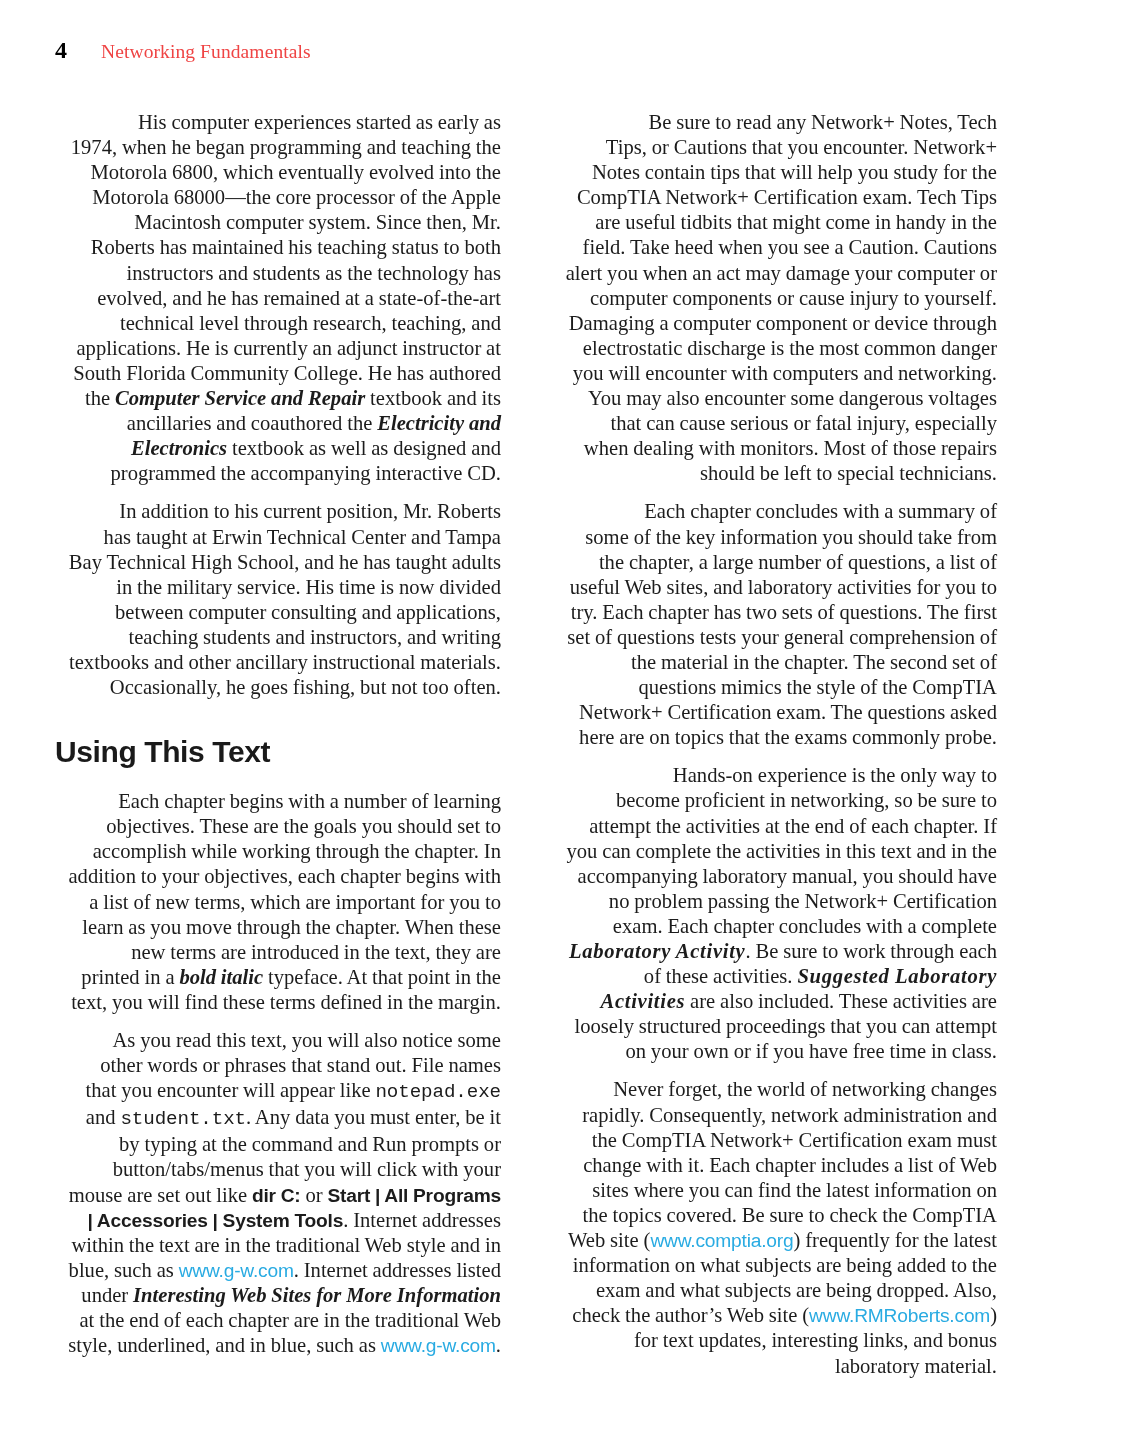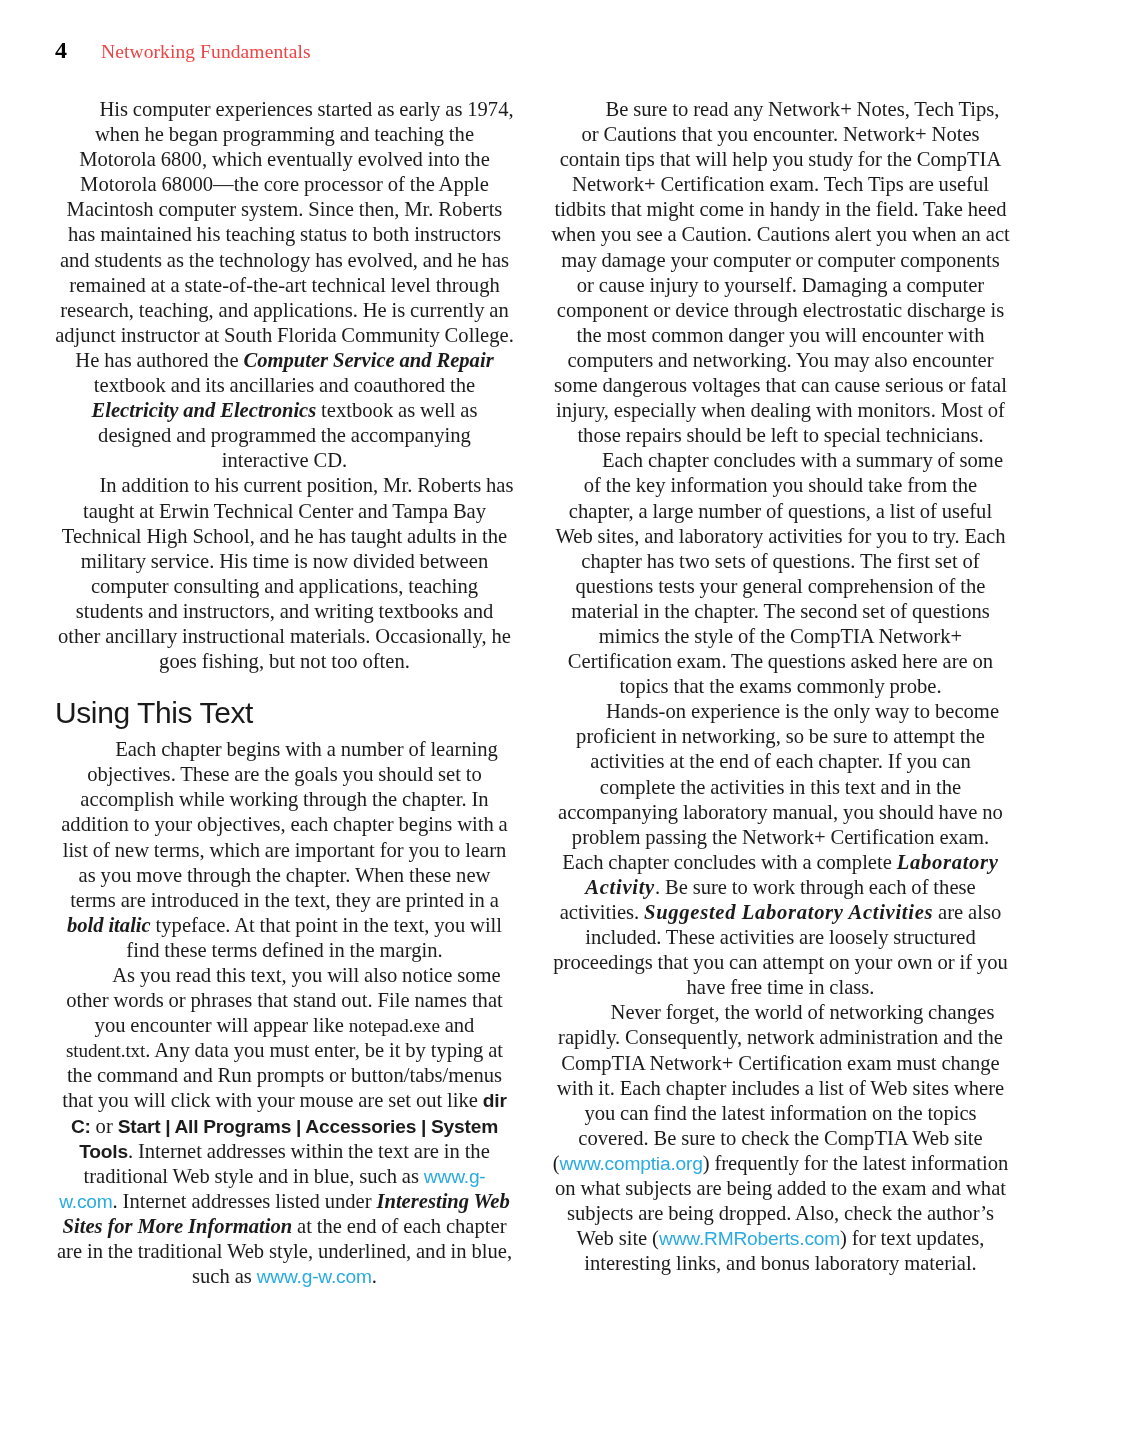--- a/index.html
+++ b/index.html
@@ -54,55 +54,55 @@
     top: 97px;
     width: 955px;
     display: flex;
     justify-content: space-between;
   }
   .col {
     width: 459px;
   }
 
   p.body {
-    margin: 0;
+    margin: 13px;
     font-size: 20.6px;
     line-height: 25.1px;
-    text-align: center;
+    text-align: right;
     text-indent: 44px;
     color: #1c1c1c;
     font-family: "Liberation Serif", "DejaVu Serif", serif;
     word-spacing: -0.3px;
   }
 
   
   h2.section-head {
     margin: 0;
     padding: 22px 0 7px 0;
     font-family: "Liberation Sans", "DejaVu Sans", sans-serif;
-    font-weight: normal;
+    font-weight: bold;
     font-size: 30px;
     line-height: 34px;
     letter-spacing: -0.4px;
     color: #1a1a1a;
     text-indent: 0;
   }
 
   
   .bi {
     font-weight: bold;
     font-style: italic;
   }
   .bi-sp {
     font-weight: bold;
     font-style: italic;
     letter-spacing: 0.7px;
   }
   .mono {
-    font-family: Liberation Serif, serif;
+    font-family: Liberation Mono, monospace;
     font-size: 19.2px;
     letter-spacing: -0.1px;
   }
   .uibold {
     font-family: "Liberation Sans", "DejaVu Sans", sans-serif;
     font-weight: bold;
     font-size: 19.2px;
     letter-spacing: -0.2px;
   }
   .link {

